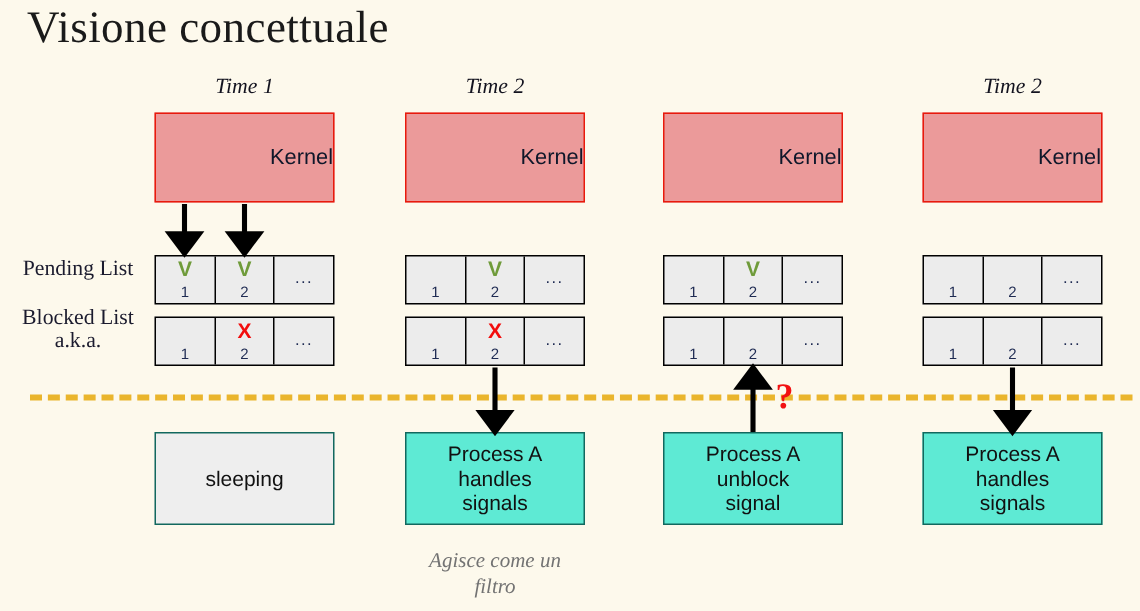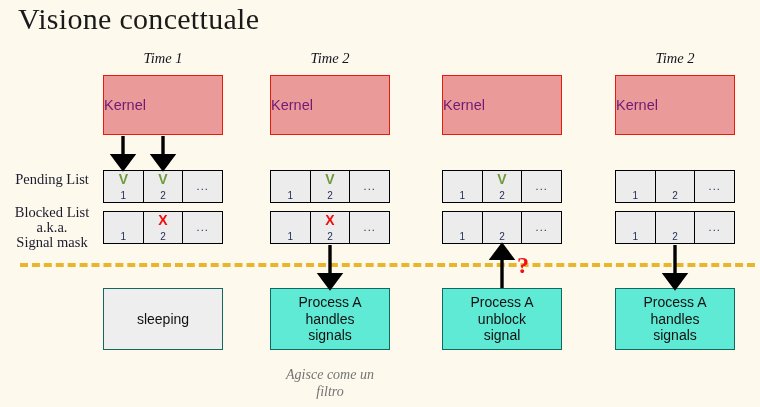--- a/index.html
+++ b/index.html
@@ -58,23 +58,23 @@
   
   .kernel-box {
     top: 75px;
     width: 120px;
     height: 60px;
     background: #eb9a9a;
     border: 1.6px solid #e81a0c;
     box-sizing: border-box;
     display: flex;
     align-items: center;
-    justify-content: flex-start;
+    justify-content: flex-end;
     font-size: 14.5px;
-    color: #701a75;
+    color: #0f172a;
   }
 
   
   .sig-table {
     width: 120px;
     height: 33px;
     display: flex;
     box-sizing: border-box;
     border: 1.4px solid #000;
     background: #ececec;
@@ -190,21 +190,20 @@
 <div id="stage">
 
   <div class="abs" id="title">Visione concettuale</div>
 
   <div class="abs row-label" id="label-pending">
     <div>Pending List</div>
   </div>
   <div class="abs row-label" id="label-blocked">
     <div>Blocked List</div>
     <div>a.k.a.</div>
-    <div>Signal mask</div>
   </div>
 
   <div id="columns-host">
       <div class="abs time-label" style="left: 103px;">Time 1</div>
       <div class="abs kernel-box" style="left: 103px;">
         <span>Kernel</span>
       </div>
       <div class="abs sig-table row-pending" style="left: 103px;">
         <div class="sig-cell">
           <div class="cell-mark mark-v">V</div>

